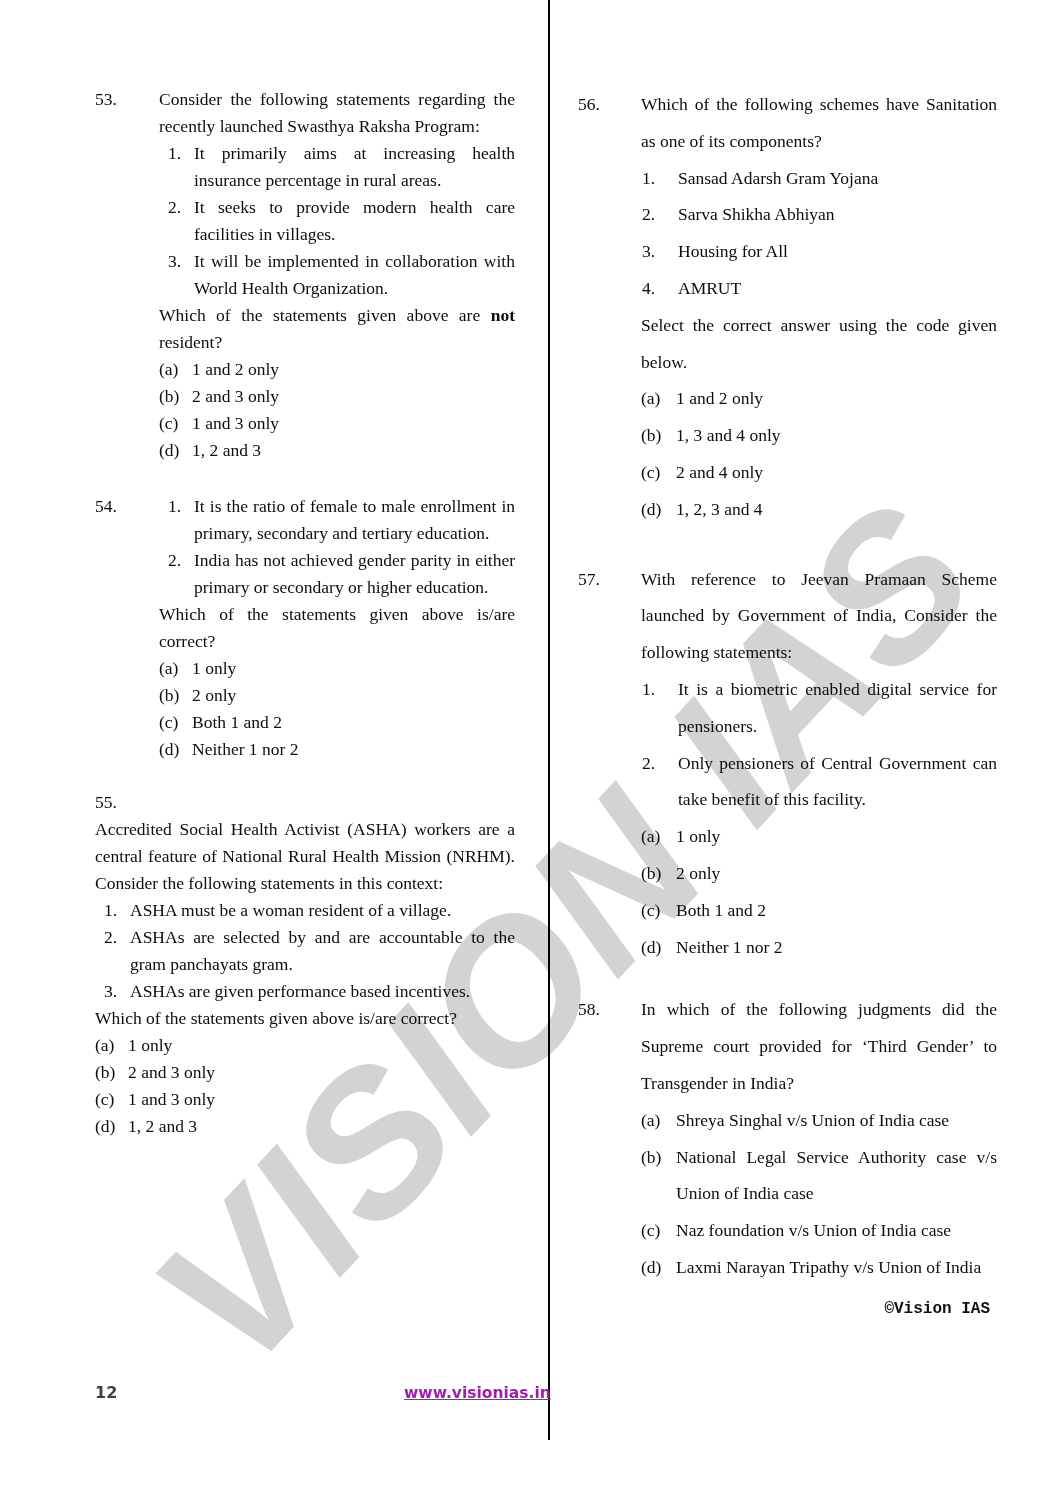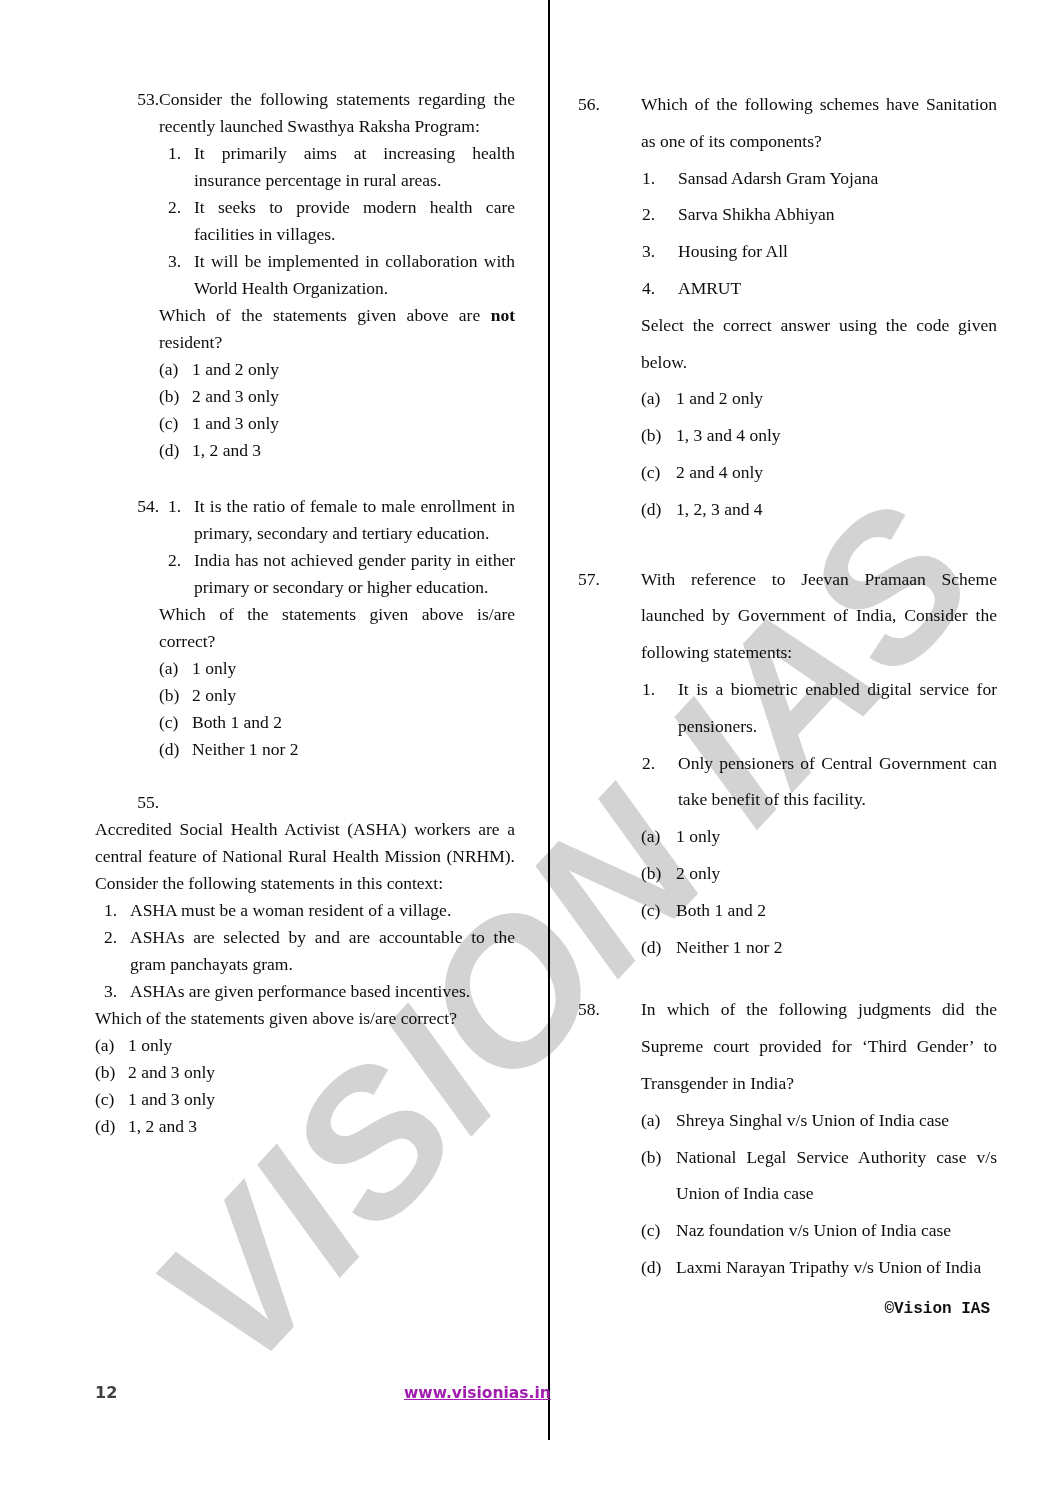--- a/index.html
+++ b/index.html
@@ -7,21 +7,21 @@
         font-family:"Liberation Serif", serif;color:#0d0d0d;}
   .watermark{position:absolute;left:565px;top:935px;
         transform:translate(-50%,-50%) rotate(-47deg);
         font-family:"Liberation Sans", sans-serif;font-weight:bold;font-style:italic;
         font-size:200px;letter-spacing:2px;color:#d3d3d3;white-space:nowrap;z-index:0;}
   .divider{position:absolute;left:548px;top:0;width:2px;height:1440px;background:#000000;z-index:1;}
   .col{position:absolute;top:86px;z-index:2;font-size:17.5px;}
   .col-left{left:95px;width:420px;line-height:27px;}
   .col-right{left:578px;width:419px;line-height:36.8px;}
   .q{display:flex;}
-  .col-left .qnum{width:64px;flex:none;text-align:right;}
+  .col-left .qnum{width:64px;flex:none;}
   .col-right .qnum{width:63px;flex:none;}
   .qbody{flex:1;min-width:0;}
   .qbody p{margin:0;}
   .just{text-align:justify;}
   .item{display:flex;}
   .col-left .item{padding-left:9px;}
   .col-left .inum{width:26px;flex:none;}
   .col-right .item{padding-left:1px;}
   .col-right .inum{width:36px;flex:none;}
   .itext{flex:1;min-width:0;text-align:justify;}

